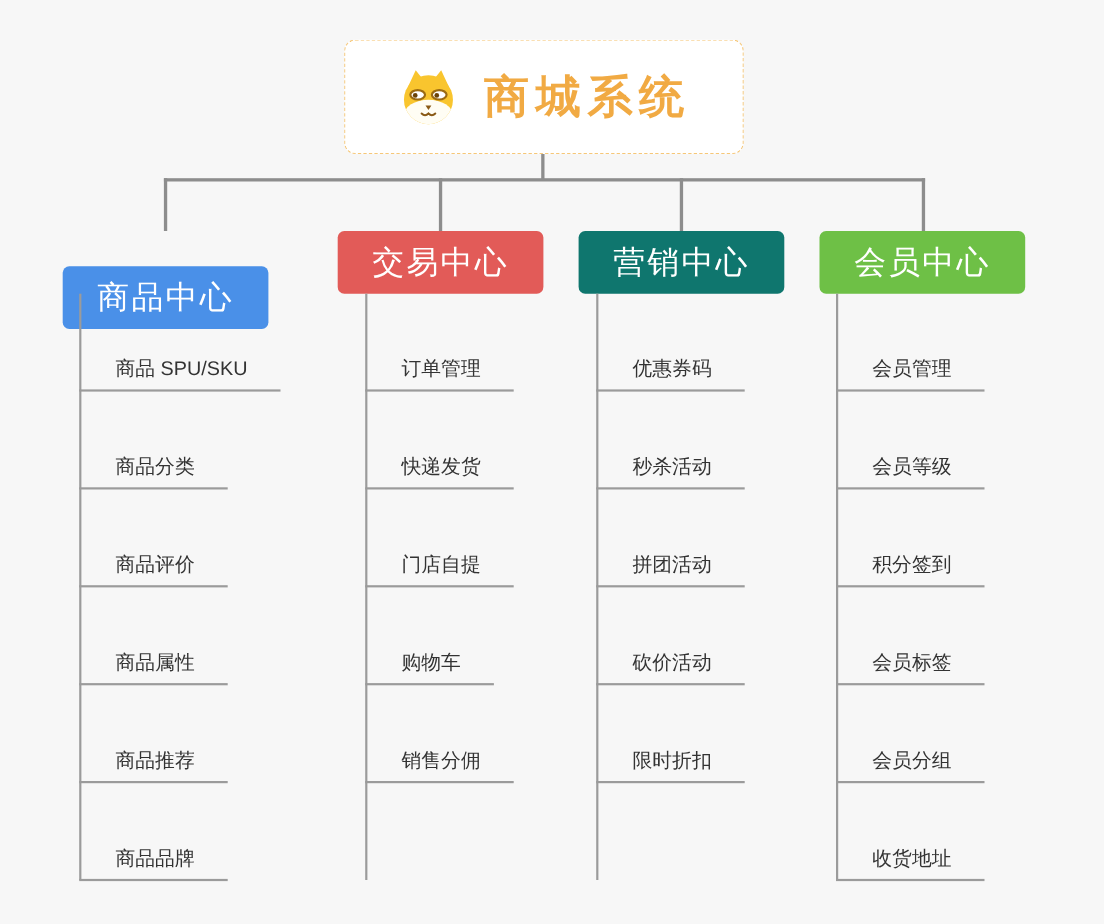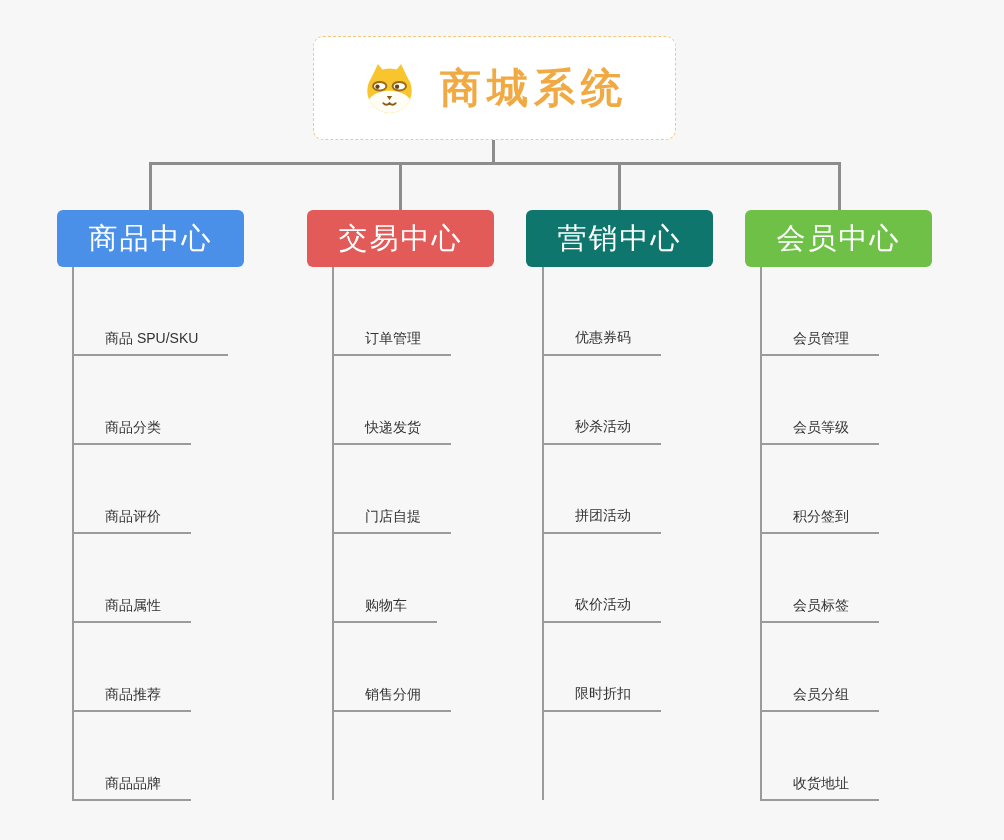--- a/index.html
+++ b/index.html
@@ -33,21 +33,21 @@
   .conn-stub.s2{left:399px;}
   .conn-stub.s3{left:618px;}
   .conn-stub.s4{left:838px;}
 
   
   .branch-box{
     position:absolute;top:210px;width:187px;height:57px;border-radius:6px;
     display:flex;align-items:center;justify-content:center;
     color:#ffffff;font-size:29px;letter-spacing:2px;white-space:nowrap;
   }
-  .branch-box.b1{left:57px;}
+  .branch-box.b1{left:57px;margin-top:32px;}
   .branch-box.b2{left:307px;}
   .branch-box.b3{left:526px;}
   .branch-box.b4{left:745px;}
 
   
   .col{position:absolute;top:267px;}
   .col.c1{left:72px;}
   .col.c2{left:332px;}
   .col.c3{left:542px;font-family:Liberation Serif, serif;}
   .col.c4{left:760px;}
@@ -55,21 +55,21 @@
     position:absolute;left:0;top:0;width:2px;height:533px;background:#9b9b9b;
   }
   .row{
     display:flex;align-items:flex-end;height:89px;position:relative;
   }
   .row:first-of-type{height:88px;}
   .leaf{
     display:inline-block;
     border-bottom:2px solid #9b9b9b;
     padding:0 30px 7px 33px;
-    font-size:14px;color:#333333;white-space:nowrap;
+    font-size:18px;color:#333333;white-space:nowrap;
     line-height:1.2;
   }
 </style>
 </head>
 <body>
 
 <div class="canvas">
 
   <div class="root-node">
     <svg class="dog-icon" viewBox="0 0 64 58" width="57" height="52" aria-hidden="true">

